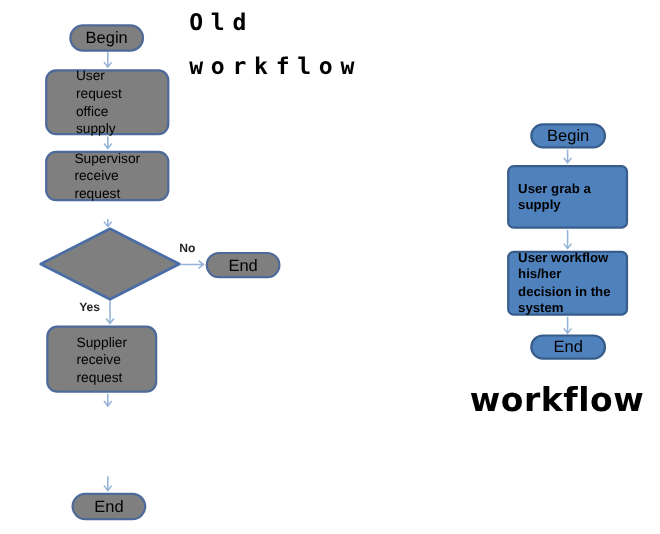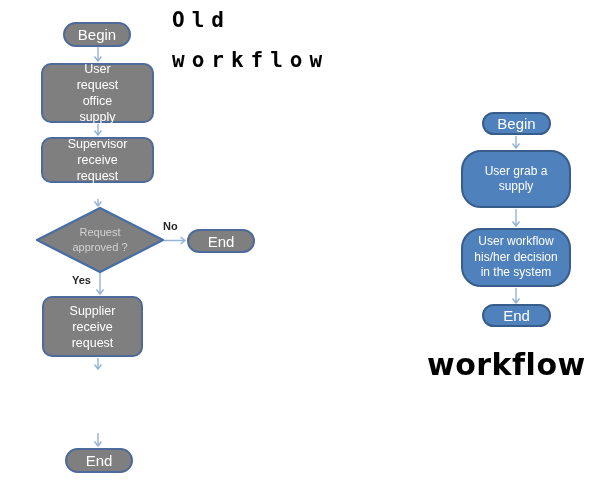--- a/index.html
+++ b/index.html
@@ -7,27 +7,27 @@
     position:relative; width:600px; height:485px; background:#ffffff;
     overflow:hidden; font-family:"Liberation Sans", sans-serif;
   }
   .abs { position:absolute; }
   .arrow-layer { position:absolute; left:0; top:0; width:600px; height:485px; pointer-events:none; }
   .arrow-layer path { stroke:#95b3d7; stroke-width:1.4; fill:none; }
 
   .node {
     position:absolute; box-sizing:border-box;
     display:flex; align-items:center; justify-content:center;
-    text-align:center; color:#ffffff;
+    color:#000000;
   }
   .gray { background:#7f7f7f; border:2.2px solid #4d6a9a; }
   .blue { background:#4f81bd; border:2px solid #385d8a; }
   .pill { border-radius:14px; font-size:15px; }
   .box  { border-radius:10px; font-size:12.5px; line-height:16px; padding:4px 26px; }
-  .box-sm { border-radius:20px; font-size:12px; line-height:15.5px; padding:4px 8px; }
+  .box-sm { border-radius:6px; font-size:12px; line-height:15.5px; padding:4px 8px;font-weight:bold; }
 
   .diamond-label-wrap {
     position:absolute; left:35px; top:206px; width:130px; height:68px;
     display:flex; align-items:center; justify-content:center; pointer-events:none;
   }
   .diamond-label-text {
     max-width:84px; text-align:center; color:#d3d3d3;
     font-size:11px; line-height:15px;
   }
   .branch-label {
@@ -69,23 +69,20 @@
 
   <div class="node gray pill" style="left:63px; top:22px; width:68px; height:25px;">Begin</div>
 
   <div class="node gray box" style="left:41px; top:63px; width:113px; height:60px;">User request office supply</div>
 
   <div class="node gray box" style="left:41px; top:137px; width:113px; height:46px;">Supervisor receive request</div>
 
   <svg class="abs" style="left:35px; top:206px;" width="130" height="68">
     <polygon points="65,2 128,34 65,66 2,34" fill="#7f7f7f" stroke="#4a6da6" stroke-width="2.4" stroke-linejoin="round"></polygon>
   </svg>
-  <div class="diamond-label-wrap">
-    <span class="diamond-label-text">Request approved ?</span>
-  </div>
 
   <div class="branch-label" style="left:163px; top:220px;">No</div>
   <div class="branch-label" style="left:72px; top:274px;">Yes</div>
 
   <div class="node gray pill" style="left:187px; top:229px; width:68px; height:24px;">End</div>
 
   <div class="node gray box" style="left:42px; top:296px; width:101px; height:61px;">Supplier receive request</div>
 
 
   <div class="node gray pill" style="left:65px; top:448px; width:68px; height:25px;">End</div>

